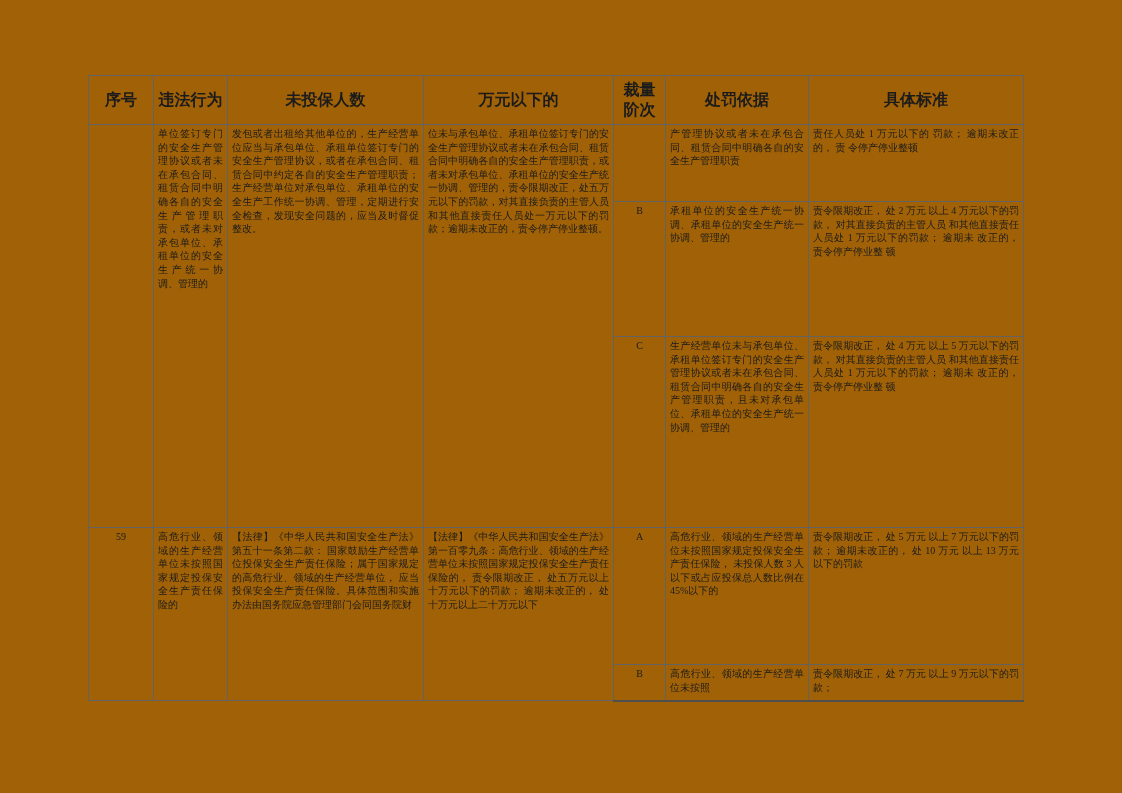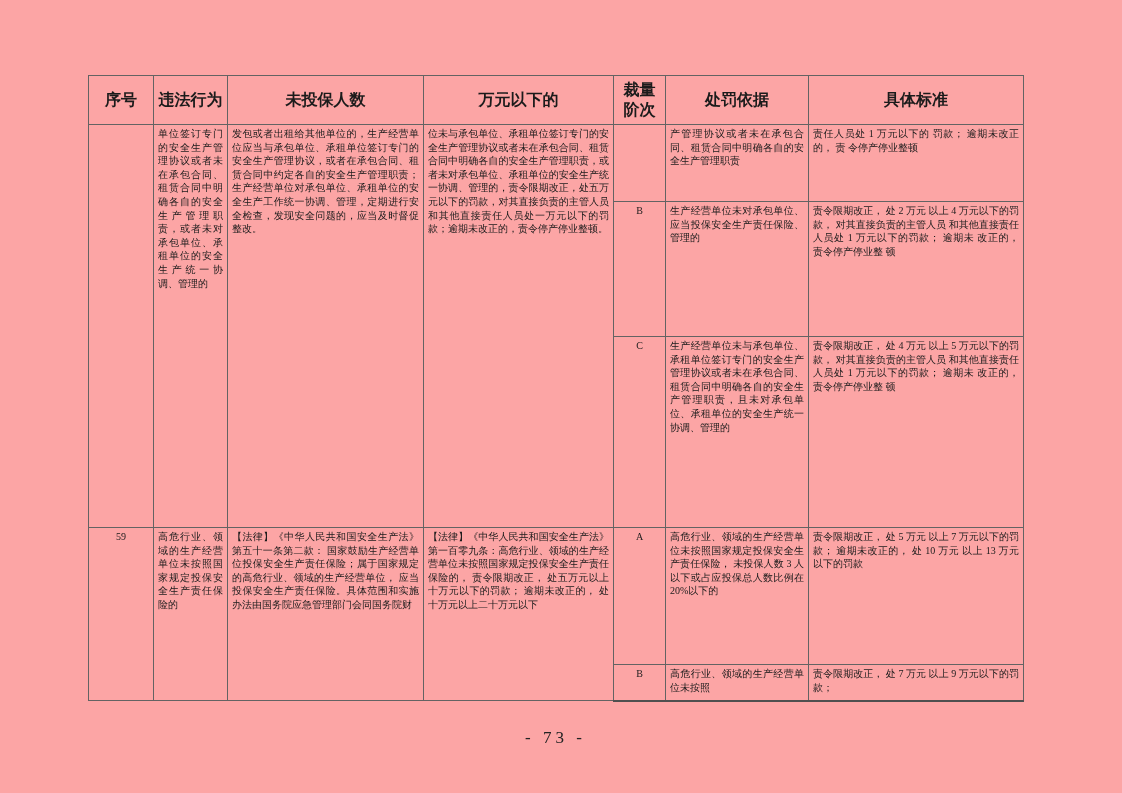--- a/index.html
+++ b/index.html
@@ -6,21 +6,21 @@
     margin: 0;
     padding: 0;
     background: #fdfdfd;
     width: 1122px;
     height: 793px;
     position: relative;
     font-family: "Liberation Serif", serif;
     color: #1b1b1b;
     overflow: hidden;
   }
-  .sheet { position: absolute; inset: 0; background: #fca5a5; }
+  .sheet { position: absolute; inset: 0; background: #a16207; }
   table.ptable {
     position: absolute;
     left: 88px;
     top: 75px;
     width: 935px;
     border-collapse: collapse;
     table-layout: fixed;
   }
   .ptable th, .ptable td {
     border: 1px solid #636363;
@@ -90,41 +90,40 @@
       <td class="c-seq" rowspan="3"></td>
       <td class="c-beh v-top" rowspan="3">单位签订专门的安全生产管理协议或者未在承包合同、租赁合同中明确各自的安全生产管理职责，或者未对承包单位、承租单位的安全生产统一协调、管理的</td>
       <td class="c-law v-top" rowspan="3">发包或者出租给其他单位的，生产经营单位应当与承包单位、承租单位签订专门的安全生产管理协议，或者在承包合同、租赁合同中约定各自的安全生产管理职责；生产经营单位对承包单位、承租单位的安全生产工作统一协调、管理，定期进行安全检查，发现安全问题的，应当及时督促整改。</td>
       <td class="c-basis v-top" rowspan="3">位未与承包单位、承租单位签订专门的安全生产管理协议或者未在承包合同、租赁合同中明确各自的安全生产管理职责，或者未对承包单位、承租单位的安全生产统一协调、管理的，责令限期改正，处五万元以下的罚款，对其直接负责的主管人员和其他直接责任人员处一万元以下的罚款；逾期未改正的，责令停产停业整顿。</td>
       <td class="c-level"></td>
       <td class="c-cond v-top">产管理协议或者未在承包合同、租赁合同中明确各自的安全生产管理职责</td>
       <td class="c-std v-top">责任人员处 1 万元以下的 罚款； 逾期未改正的， 责 令停产停业整顿</td>
     </tr>
     <tr style="height:135px">
       <td class="c-level">B</td>
-      <td class="c-cond v-mid">生产经营单位未对承包单位、应当投保安全生产责任保险、管理的</td>
+      <td class="c-cond v-mid">承租单位的安全生产统一协调、承租单位的安全生产统一协调、管理的</td>
       <td class="c-std v-mid">责令限期改正， 处 2 万元 以上 4 万元以下的罚款， 对其直接负责的主管人员 和其他直接责任人员处 1 万元以下的罚款； 逾期未 改正的， 责令停产停业整 顿</td>
     </tr>
     <tr style="height:191px">
       <td class="c-level">C</td>
       <td class="c-cond v-mid">生产经营单位未与承包单位、承租单位签订专门的安全生产管理协议或者未在承包合同、租赁合同中明确各自的安全生产管理职责，且未对承包单位、承租单位的安全生产统一协调、管理的</td>
       <td class="c-std v-mid">责令限期改正， 处 4 万元 以上 5 万元以下的罚款， 对其直接负责的主管人员 和其他直接责任人员处 1 万元以下的罚款； 逾期未 改正的， 责令停产停业整 顿</td>
     </tr>
 
     <tr style="height:137px">
       <td class="c-seq" rowspan="2">59</td>
       <td class="c-beh v-mid" rowspan="2">高危行业、领域的生产经营单位未按照国家规定投保安全生产责任保险的</td>
       <td class="c-law v-top" rowspan="2">【法律】《中华人民共和国安全生产法》第五十一条第二款： 国家鼓励生产经营单位投保安全生产责任保险；属于国家规定的高危行业、领域的生产经营单位， 应当投保安全生产责任保险。具体范围和实施办法由国务院应急管理部门会同国务院财</td>
       <td class="c-basis v-top" rowspan="2">【法律】《中华人民共和国安全生产法》第一百零九条：高危行业、领域的生产经营单位未按照国家规定投保安全生产责任保险的， 责令限期改正， 处五万元以上十万元以下的罚款； 逾期未改正的， 处十万元以上二十万元以下</td>
       <td class="c-level">A</td>
-      <td class="c-cond v-mid">高危行业、领域的生产经营单位未按照国家规定投保安全生产责任保险， 未投保人数 3 人以下或占应投保总人数比例在 20%以下的</td>
+      <td class="c-cond v-mid">高危行业、领域的生产经营单位未按照国家规定投保安全生产责任保险， 未投保人数 3 人以下或占应投保总人数比例在 45%以下的</td>
       <td class="c-std v-mid">责令限期改正， 处 5 万元 以上 7 万元以下的罚款； 逾期未改正的， 处 10 万元 以上 13 万元以下的罚款</td>
     </tr>
     <tr style="height:36px">
       <td class="c-level">B</td>
       <td class="c-cond v-top">高危行业、领域的生产经营单位未按照</td>
       <td class="c-std v-top">责令限期改正， 处 7 万元 以上 9 万元以下的罚款；</td>
     </tr>
   </tbody>
     </table>
 
-  <div class="footer">- 73 -</div>
 
 </div>
 
 </body></html>

